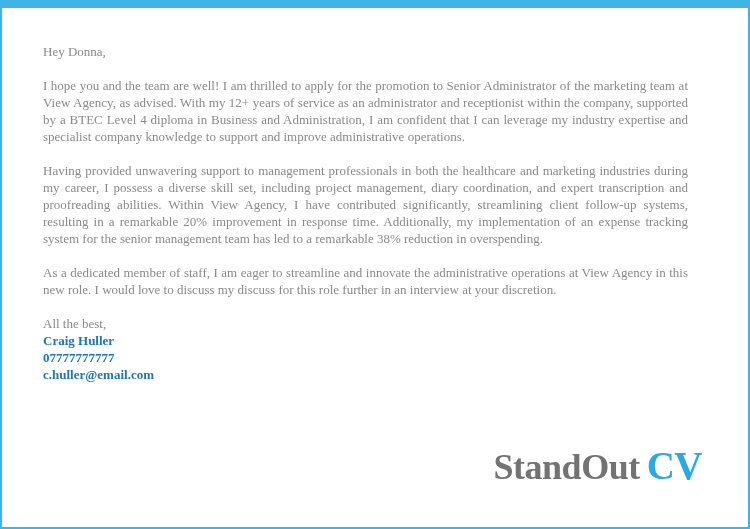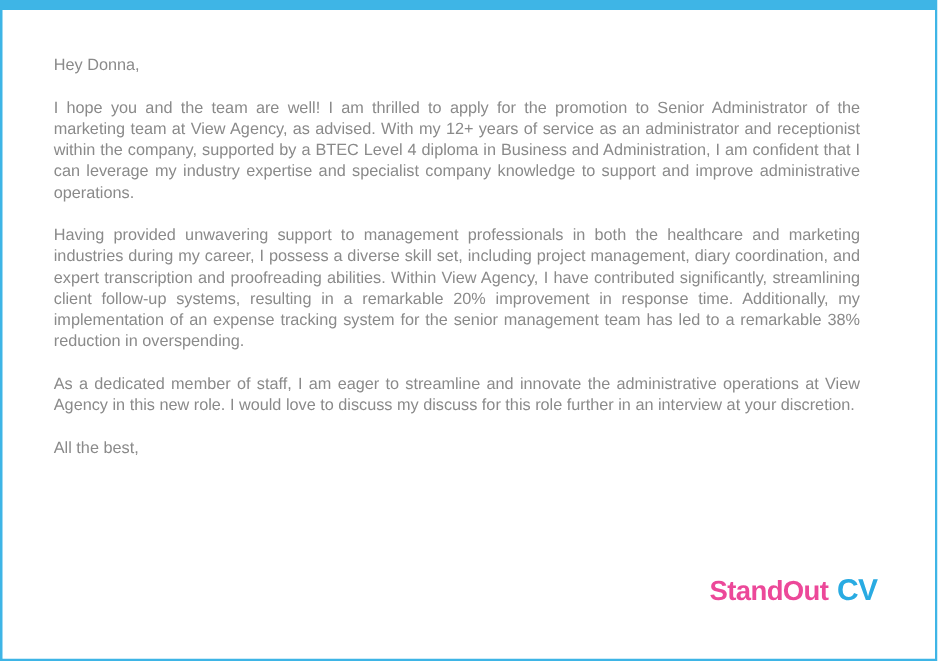--- a/index.html
+++ b/index.html
@@ -9,21 +9,21 @@
   }
   .page {
     box-sizing: border-box;
     width: 750px;
     height: 529px;
     background: #ffffff;
     border: 2px solid #3eb5e6;
     border-top: 8px solid #3eb5e6;
     position: relative;
     padding: 35px 60px 0 41px;
-    font-family: Liberation Sans, sans-serif;
+    font-family: Liberation Serif, serif;
     font-size: 13px;
     line-height: 17px;
     color: #8a8a8a;
     overflow: hidden;
   }
   .page p {
     margin: 0 0 17px 0;
     text-align: justify;
   }
   p.greeting, p.closing {
@@ -40,43 +40,48 @@
   .logo {
     position: absolute;
     right: 46px;
     bottom: 42px;
     white-space: nowrap;
     letter-spacing: -0.5px;
     line-height: 1;
   }
   .logo-standout {
     font-weight: bold;
-    font-size: 22px;
-    color: #ec4899;
+    font-size: 36px;
+    color: #737373;
   }
   .logo-cv {
     font-weight: bold;
-    font-size: 24px;
+    font-size: 39px;
     color: #29abe2;
     margin-left: 7px;
   }
 </style>
 </head>
 <body>
 
 <div class="page">
 
   <p class="greeting">Hey Donna,</p>
 
   <p class="body-para">I hope you and the team are well! I am thrilled to apply for the promotion to Senior Administrator of the marketing team at View Agency, as advised. With my 12+ years of service as an administrator and receptionist within the company, supported by a BTEC Level 4 diploma in Business and Administration, I am confident that I can leverage my industry expertise and specialist company knowledge to support and improve administrative operations.</p>
 
   <p class="body-para">Having provided unwavering support to management professionals in both the healthcare and marketing industries during my career, I possess a diverse skill set, including project management, diary coordination, and expert transcription and proofreading abilities. Within View Agency, I have contributed significantly, streamlining client follow-up systems, resulting in a remarkable 20% improvement in response time. Additionally, my implementation of an expense tracking system for the senior management team has led to a remarkable 38% reduction in overspending.</p>
 
   <p class="body-para">As a dedicated member of staff, I am eager to streamline and innovate the administrative operations at View Agency in this new role. I would love to discuss my discuss for this role further in an interview at your discretion.</p>
 
   <p class="closing">All the best,</p>
 
+  <div class="signature">
+    <div>Craig Huller</div>
+    <div>07777777777</div>
+    <div>c.huller@email.com</div>
+  </div>
 
   <div class="logo">
     <span class="logo-standout">StandOut</span><span class="logo-cv">CV</span>
   </div>
 
 </div>
 
 </body></html>

